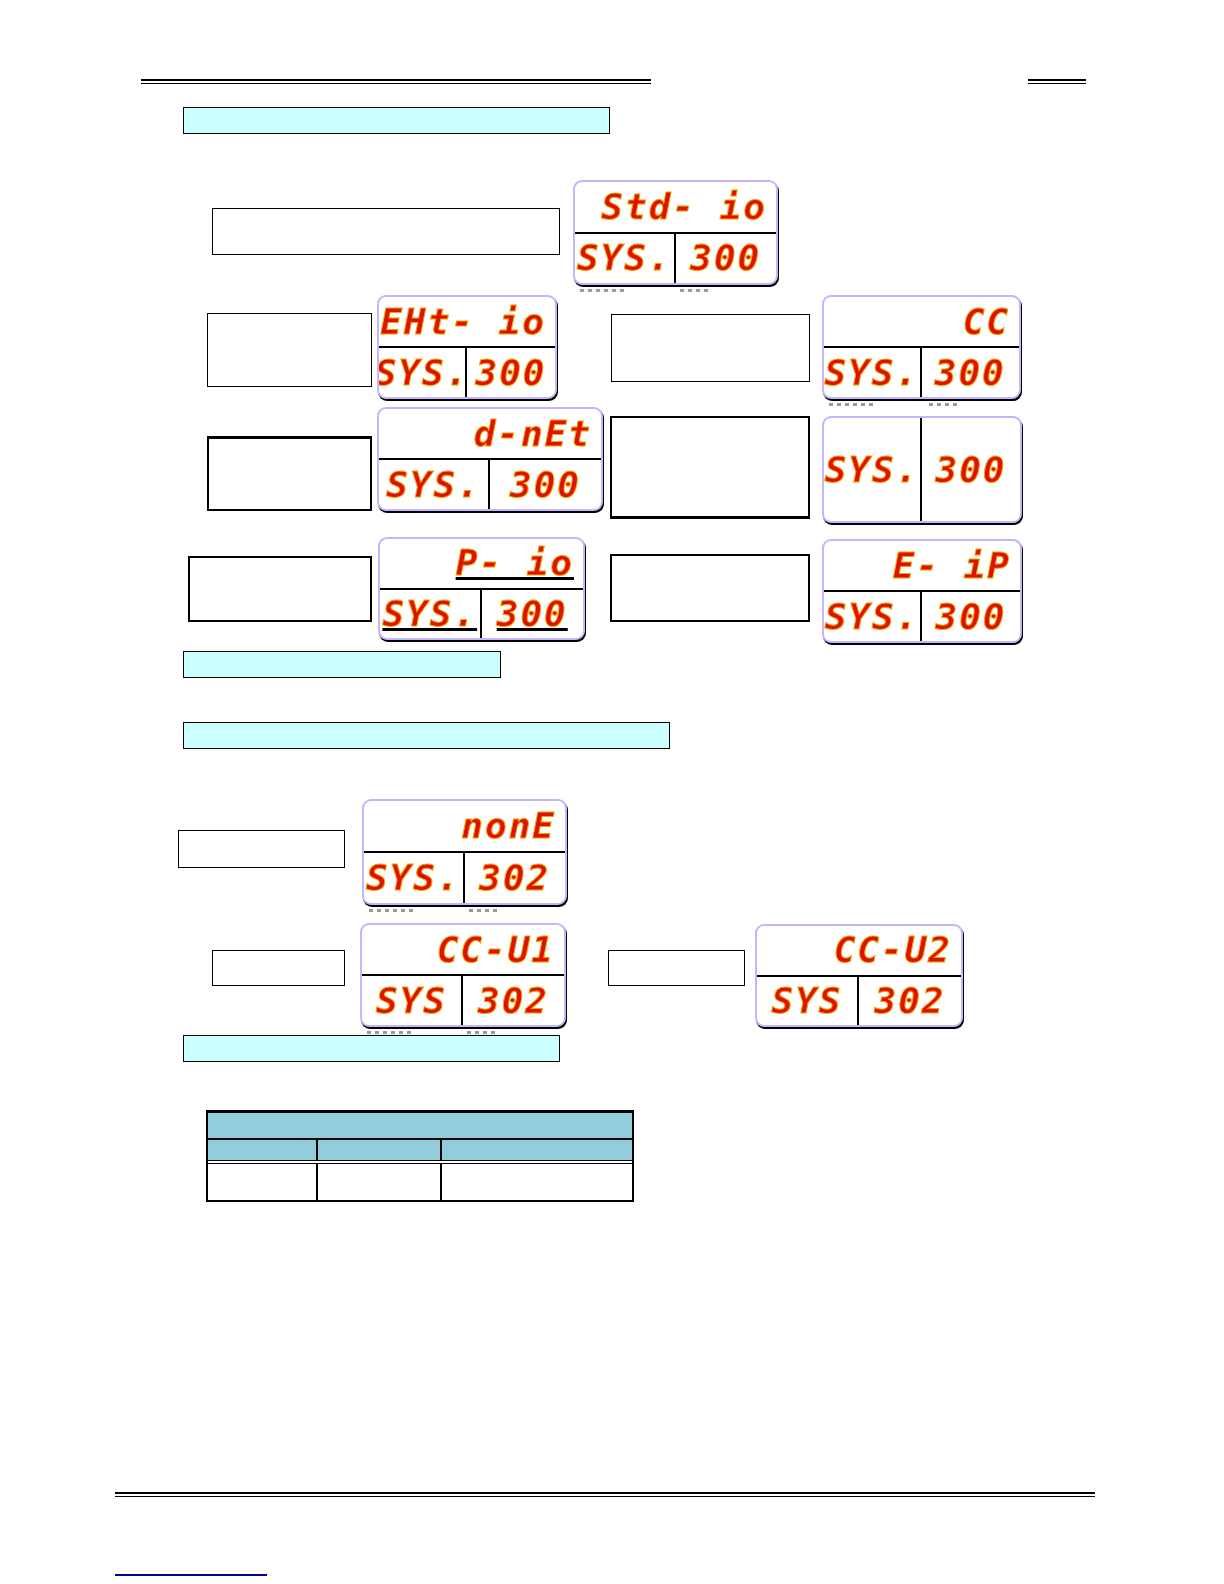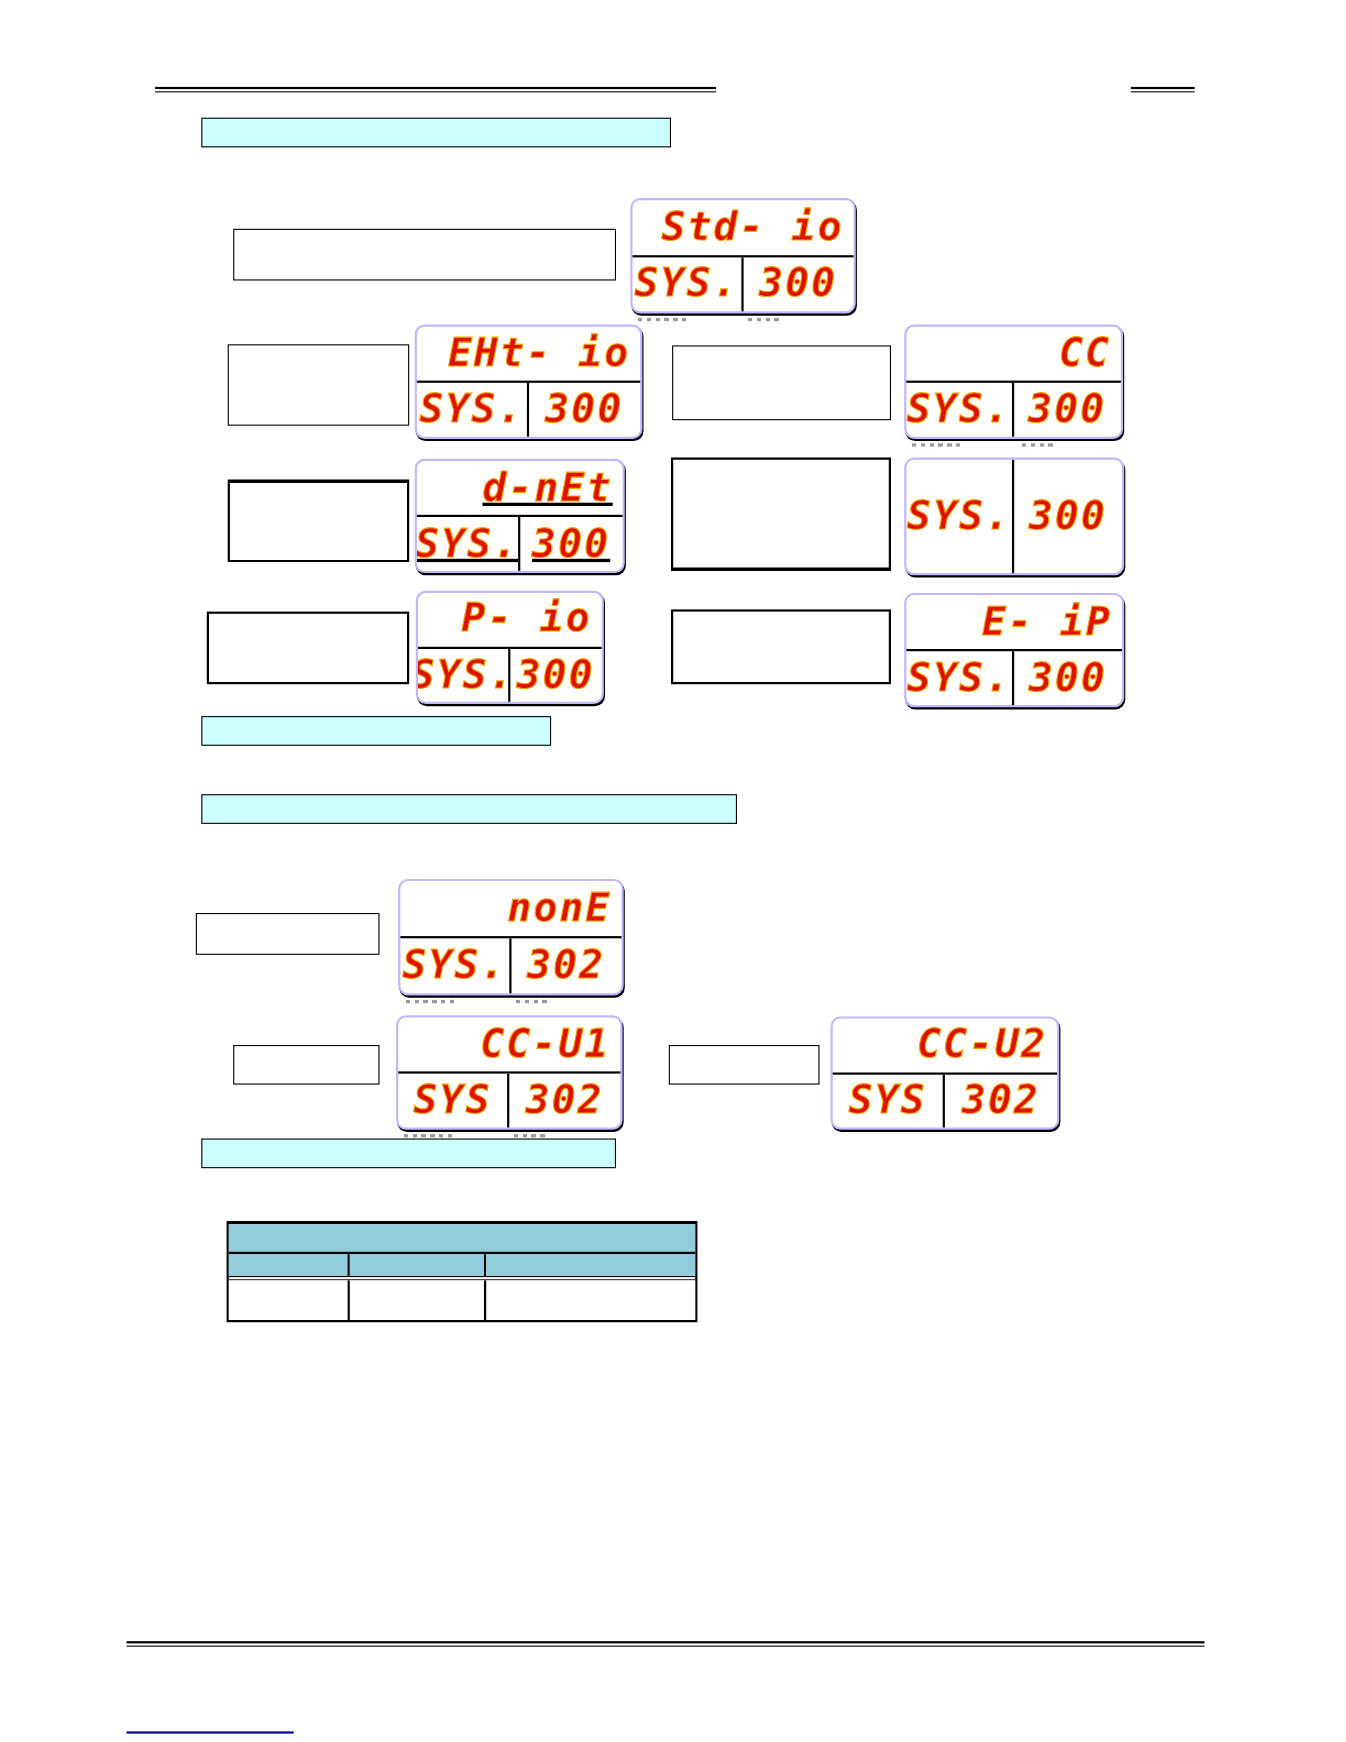--- a/index.html
+++ b/index.html
@@ -73,25 +73,25 @@
   .seg{
     font-family:"DejaVu Sans Mono", monospace;
     font-style:italic;font-weight:bold;
     font-size:36px;line-height:1;
     letter-spacing:2px;
     color:var(--segRed);
     -webkit-text-stroke:1px var(--segStroke);
     white-space:pre;
   }
   .d1{left:573px;top:180px;width:205px;height:105px;}
-  .d2{left:377px;top:295px;width:207px;height:104px;}
+  .d2{left:377px;top:295px;width:180px;height:104px;}
   .d3{left:822px;top:295px;width:199px;height:104px;}
-  .d4{left:377px;top:417px;width:191px;height:104px;text-decoration:underline;}
+  .d4{left:377px;top:407px;width:226px;height:104px;}
   .d5{left:822px;top:416px;width:200px;height:107px;}
-  .d6{left:378px;top:537px;width:171px;height:103px;}
+  .d6{left:378px;top:537px;width:207px;height:103px;text-decoration:underline;}
   .d7{left:822px;top:539px;width:200px;height:104px;}
   .d8{left:362px;top:799px;width:205px;height:106px;}
   .d9{left:360px;top:923px;width:206px;height:104px;}
   .d10{left:755px;top:924px;width:208px;height:103px;}
   
   .marks{
     position:absolute;height:4px;display:flex;gap:52px;
   }
   .marks span{
     display:block;height:3px;width:48px;

